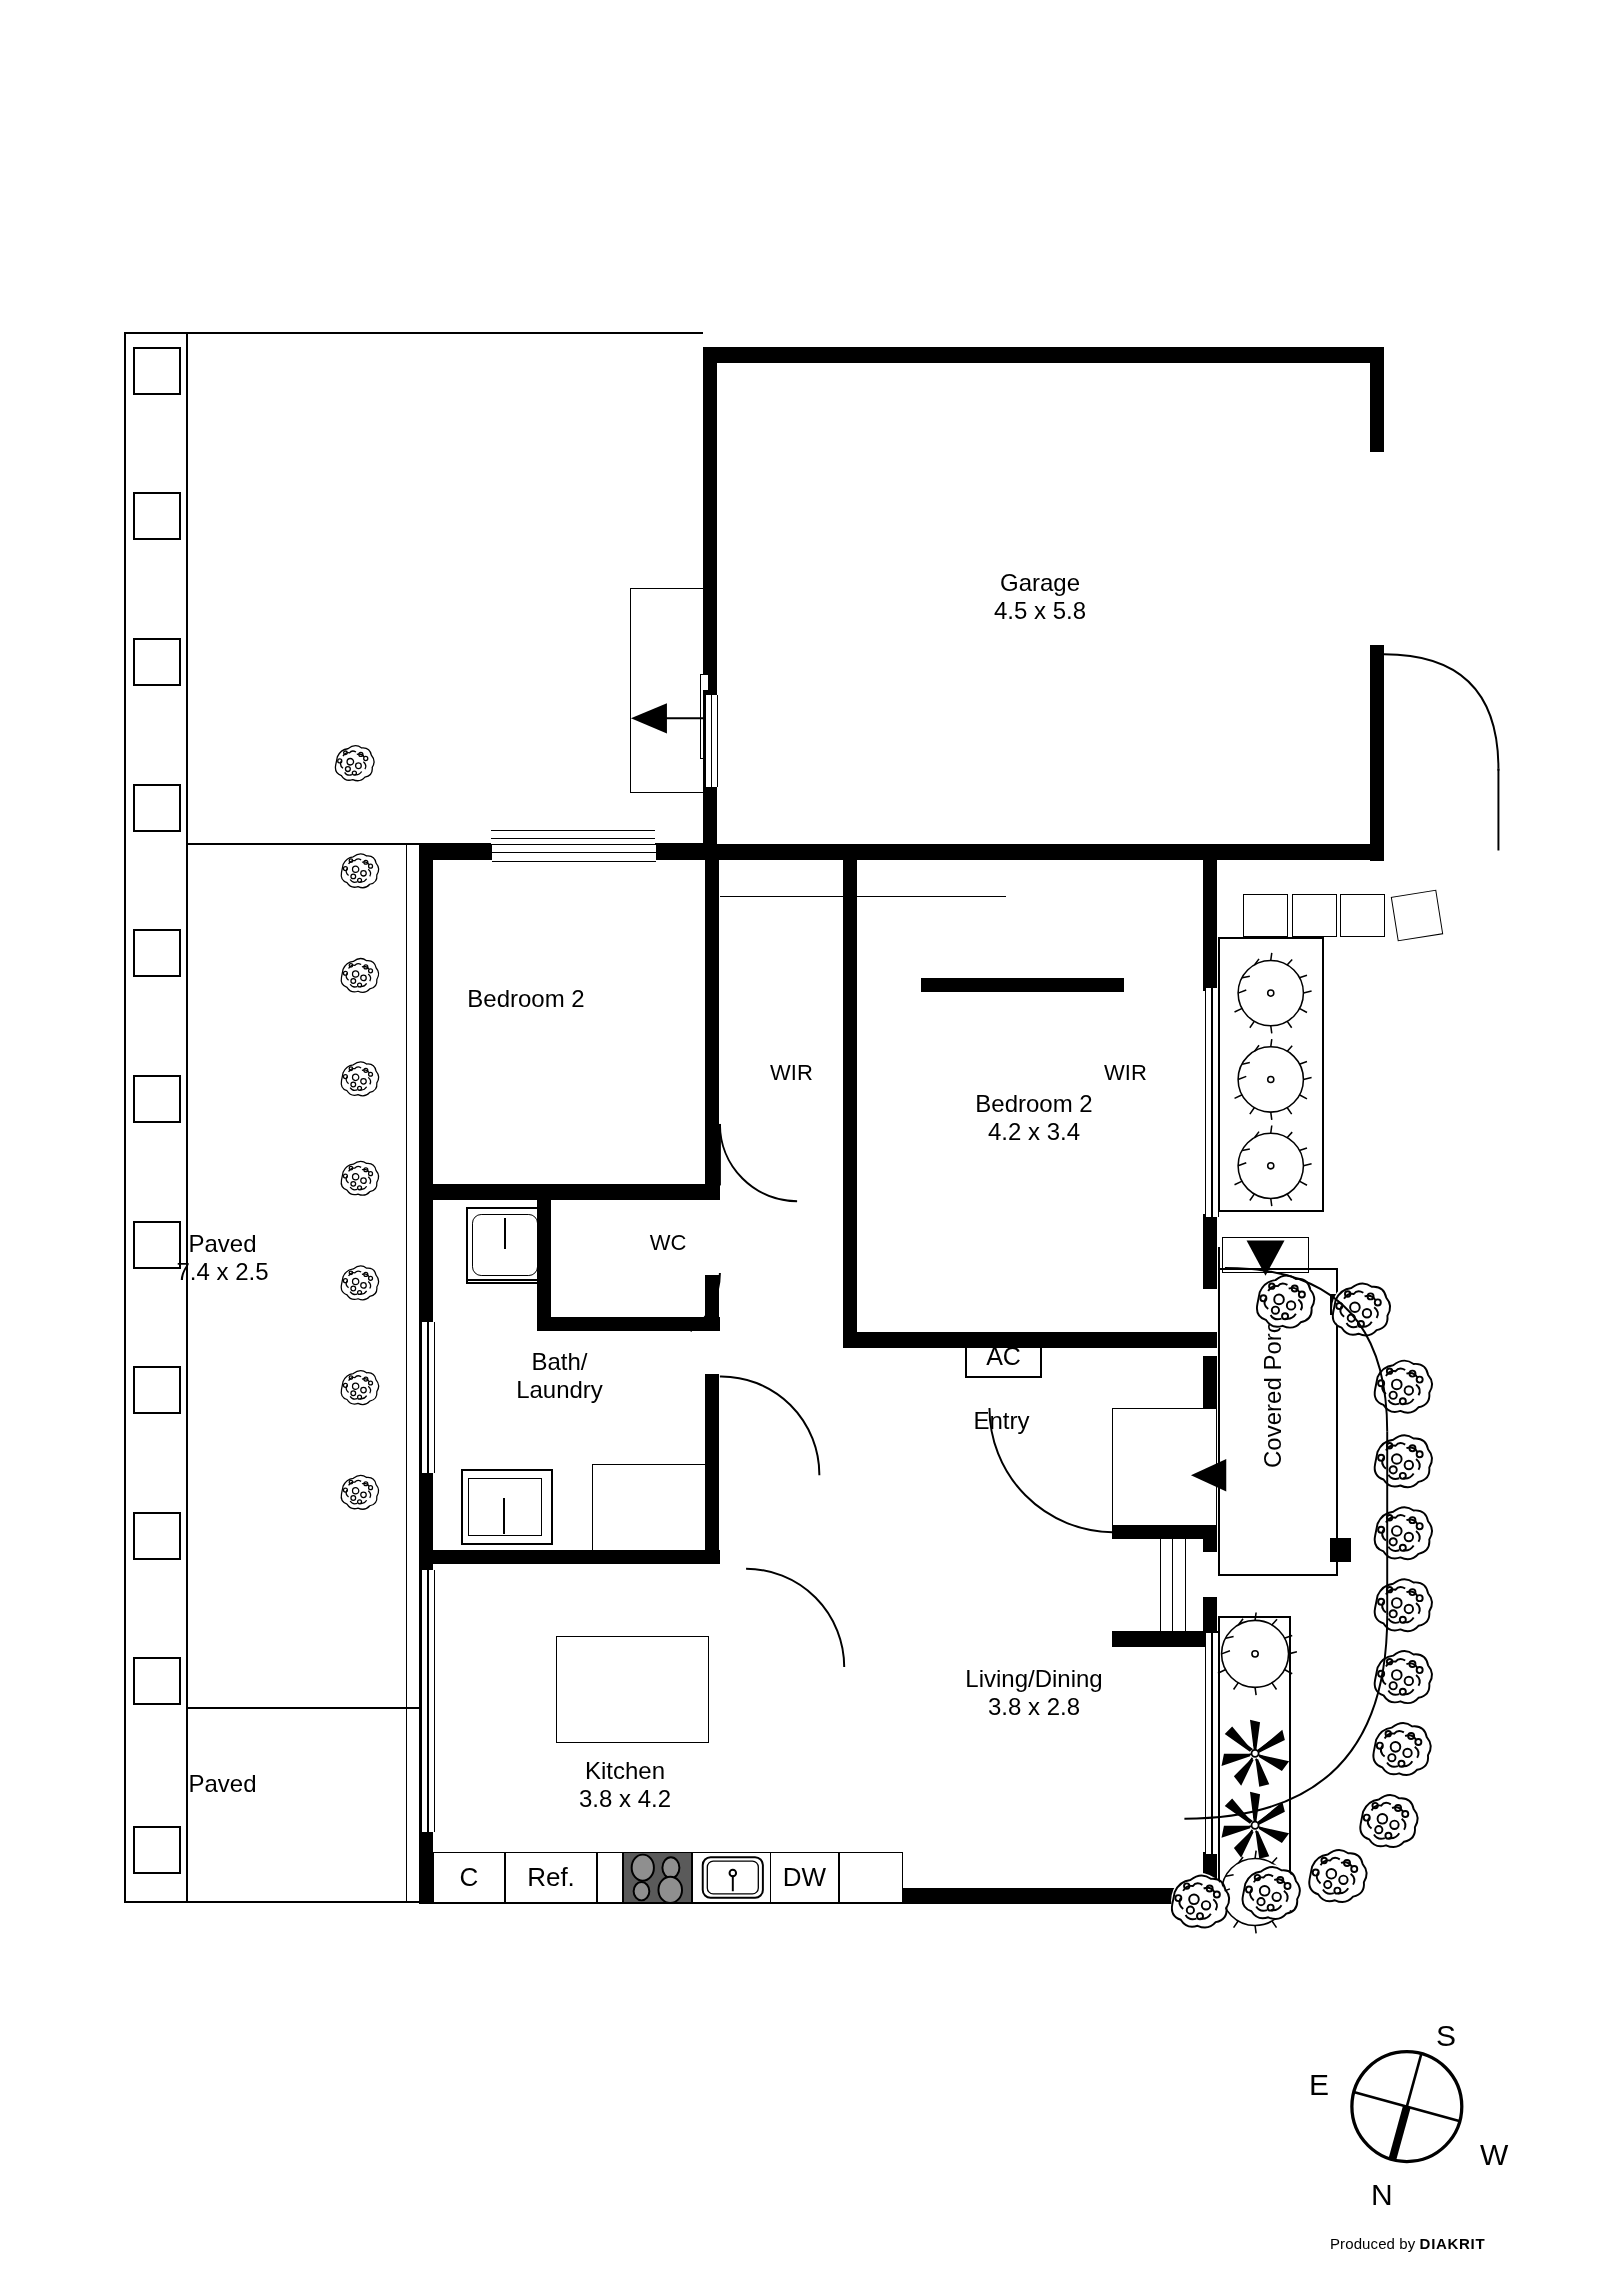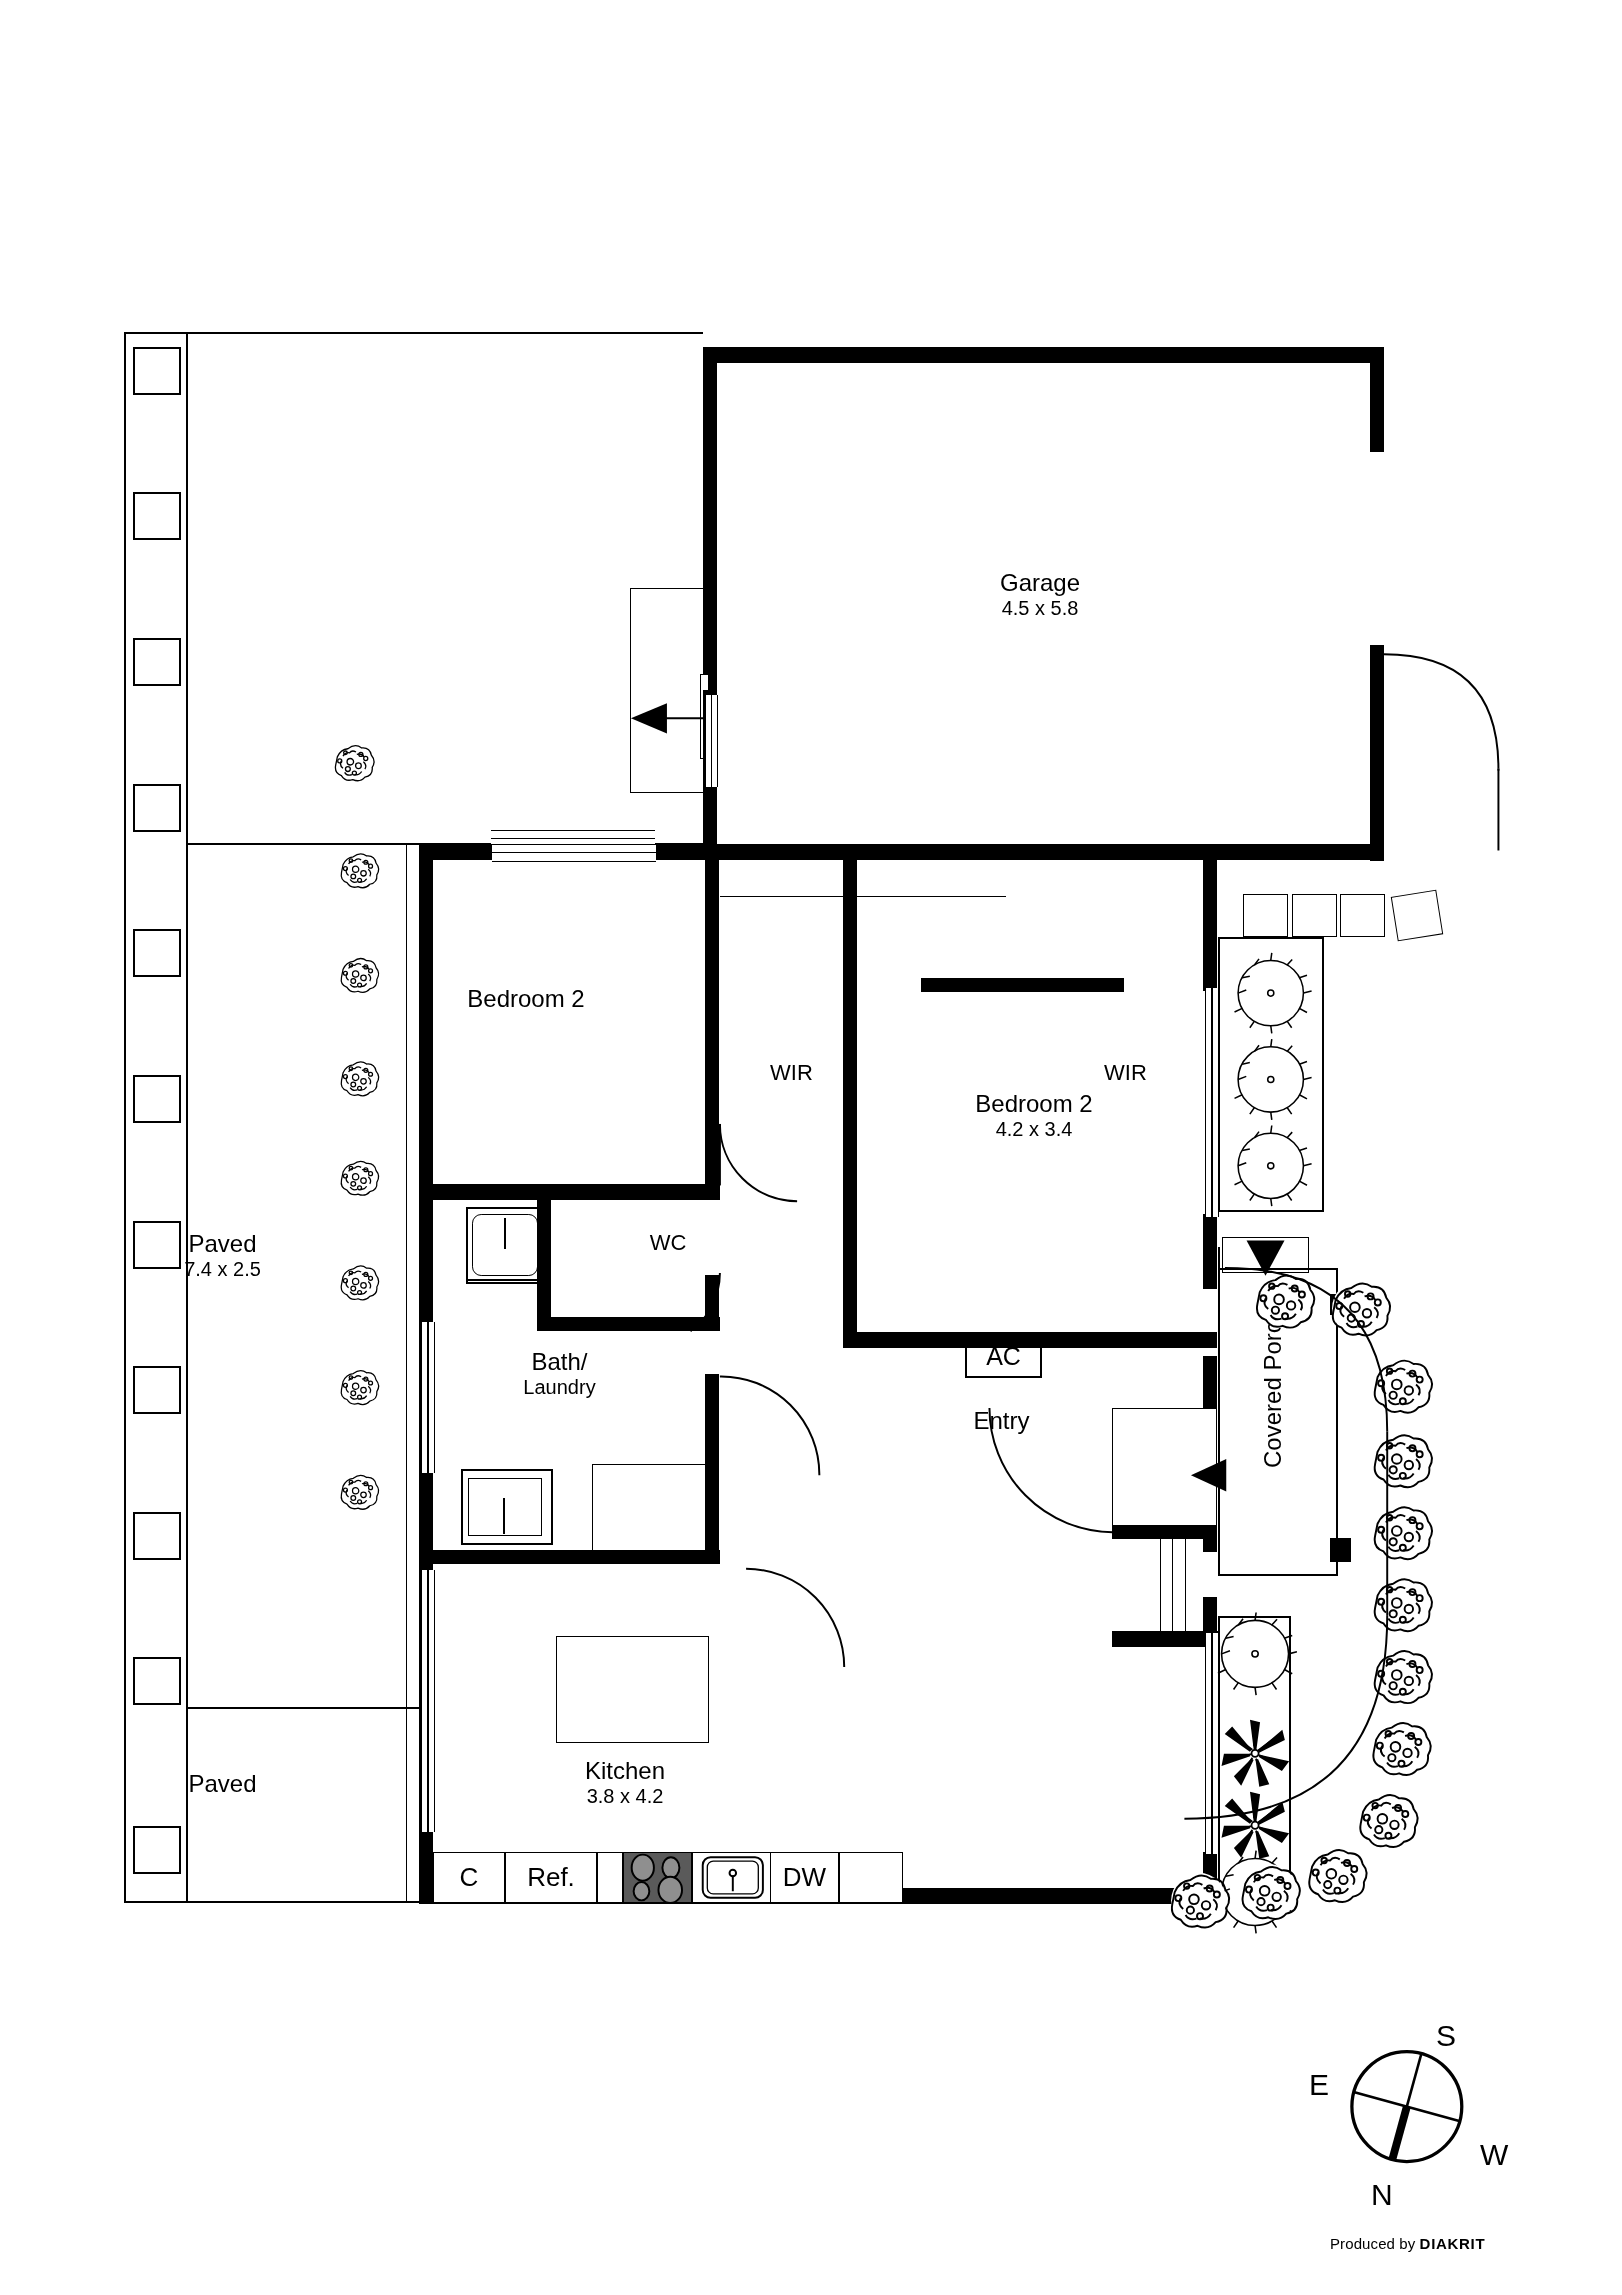--- a/index.html
+++ b/index.html
@@ -9,21 +9,21 @@
   
   .abs{position:absolute;}
   .wall{position:absolute;background:#000;}
   .thin{position:absolute;border:1.3px solid #000;background:transparent;}
   .thinline{position:absolute;background:#000;}
   .white{position:absolute;background:#fff;}
 
   .lbl{position:absolute;text-align:center;line-height:1.16;
        font-family:"Liberation Sans",sans-serif;color:#000;white-space:nowrap;}
   .lbl .n{display:block;font-size:24px;}
-  .lbl .d{display:block;font-size:20px;}
+  .lbl .d{display:block;font-size:24px;}
   .lbl-sm .n{font-size:22px;}
   .vert{transform-origin:center center;}
 
   
   .win-h{position:absolute;background:#fff;border-top:1.3px solid #000;border-bottom:1.3px solid #000;}
   .win-h:after{content:"";position:absolute;left:0;right:0;top:50%;height:1.3px;background:#000;margin-top:-0.7px;}
   .win-v{position:absolute;background:#fff;border-left:1.3px solid #000;border-right:1.3px solid #000;}
   .win-v:after{content:"";position:absolute;top:0;bottom:0;left:50%;width:1.3px;background:#000;margin-left:-0.7px;}
   svg.ov{position:absolute;left:0;top:0;width:1623px;height:2295px;pointer-events:none;}
 
@@ -170,20 +170,24 @@
     <div class="abs" style="left:75px;top:0;width:2px;height:37px;background:#000;"></div>
     <div class="abs" style="left:0;top:35px;width:77px;height:2px;background:#000;"></div>
     <div style="position:absolute;left:0;top:1.3px;width:77px;text-align:center;font-size:25px;">AC</div>
   </div>
 
   <div class="white" style="left:1112px;top:1408px;width:105px;height:124px;border:1.3px solid #000;box-sizing:border-box;"></div>
   <div class="wall" style="left:1112px;top:1525px;width:105px;height:14.4px;"></div>
   <div class="win-v" style="left:1160px;top:1539px;width:23.6px;height:92px;"></div>
   <div class="wall" style="left:1112px;top:1631px;width:106px;height:15.7px;"></div>
 
+  <div class="lbl" style="left:864px;top:1665px;width:340px;">
+    <span class="n">Living/Dining</span>
+    <span class="d">3.8 x 2.8</span>
+  </div>
   <div class="win-v" style="left:1205px;top:1633px;width:11.8px;height:221px;"></div>
 
   <div class="lbl" style="left:471px;top:1757px;width:308px;">
     <span class="n">Kitchen</span>
     <span class="d">3.8 x 4.2</span>
   </div>
 
   <div class="thin" style="left:556px;top:1636px;width:151px;height:105px;border-width:1.3px;"></div>
 
   <div class="cell" style="left:433px;top:1852px;width:72px;height:51px;">

